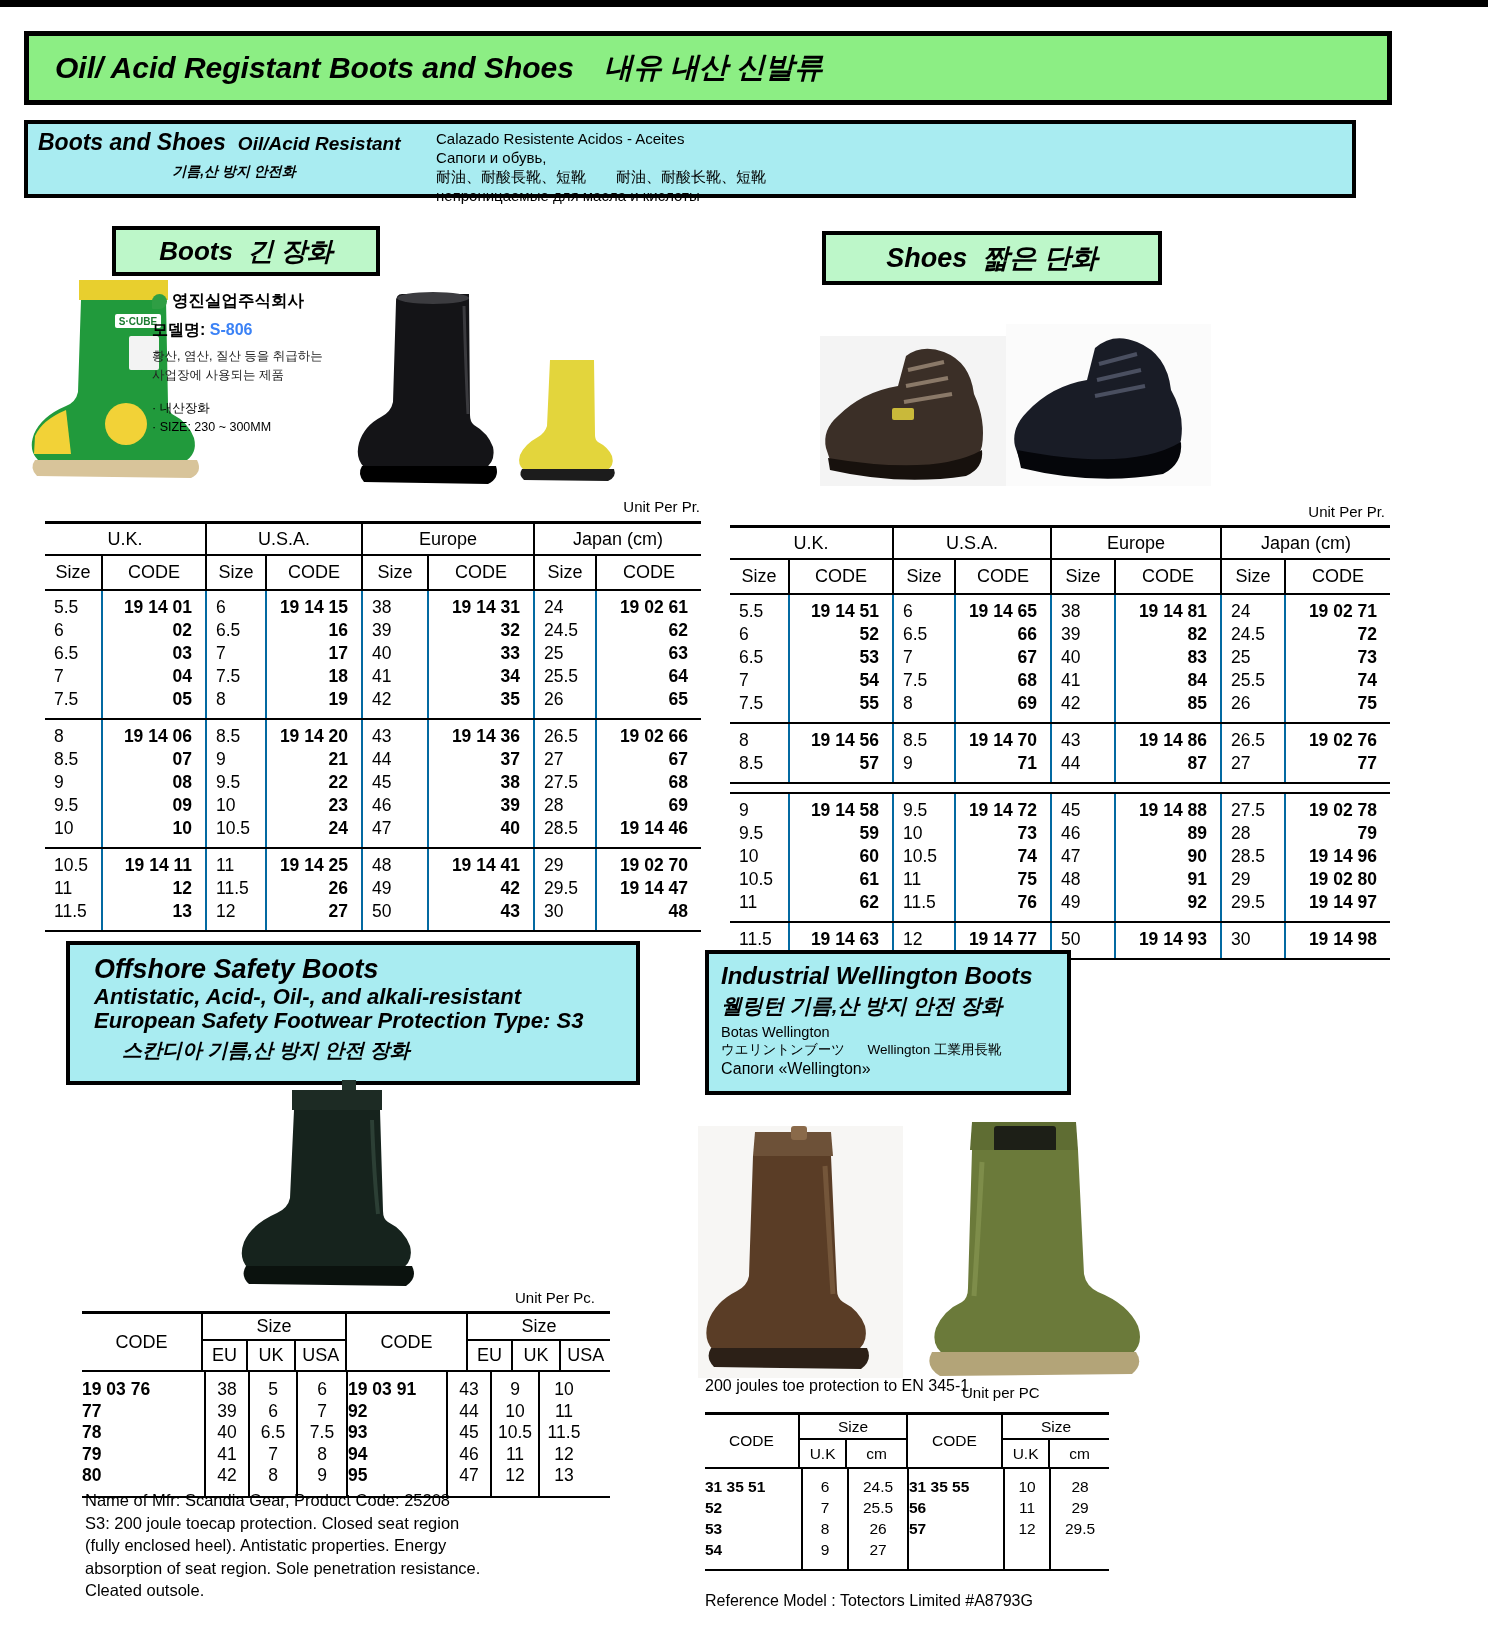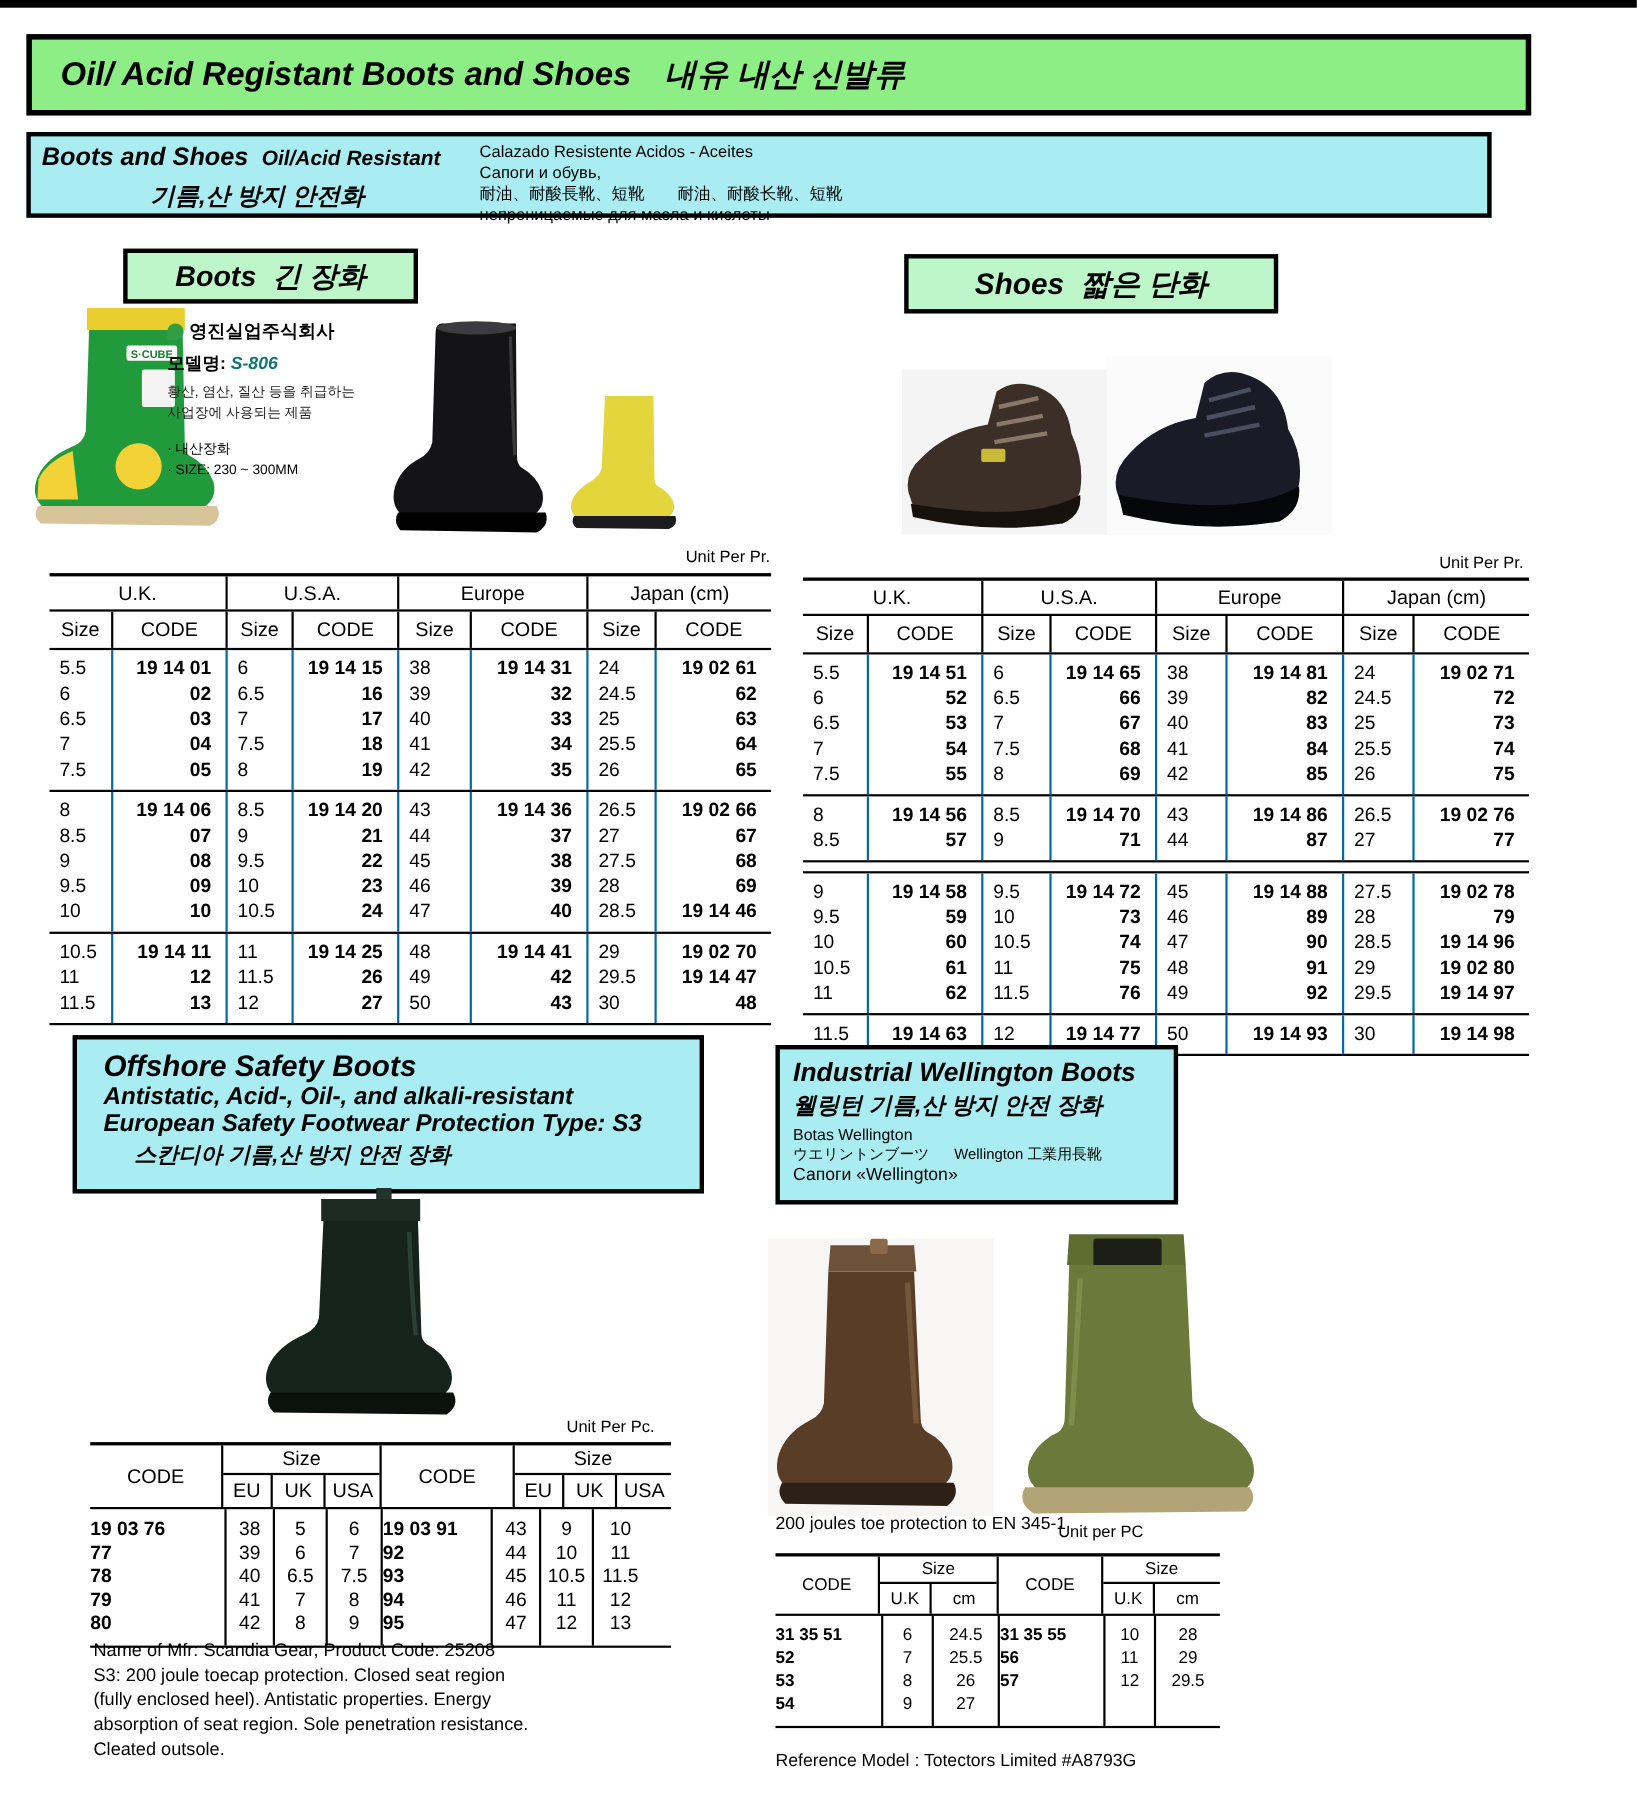--- a/index.html
+++ b/index.html
@@ -10,34 +10,34 @@
   
   #top-strip{left:0;top:0;width:1488px;height:7px;background:#000;}
   #banner{left:24px;top:31px;width:1332px;height:64px;border:5px solid #000;background:#8cee84;display:flex;align-items:center;padding-left:26px;}
   #banner .t-en{font-size:30px;}
   #banner .t-ko{font-size:29px;margin-left:30px;}
   #sub-banner{left:24px;top:120px;width:1332px;height:78px;border:4px solid #000;background:#a9ecf1;display:flex;padding:5px 0 0 10px;box-sizing:border-box;}
   .sb-left{width:392px;flex:none;}
   .sb-line1{display:flex;align-items:baseline;}
   .sb-title{font-size:23px;}
   .sb-sub{font-size:19px;margin-left:12px;}
-  .sb-ko{font-size:22px;text-align:center;margin-top:7px;font-weight:bold;font-style:italic;}
+  .sb-ko{font-size:14px;text-align:center;margin-top:7px;font-weight:bold;font-style:italic;}
   .sb-right{flex:1;font-size:15px;line-height:19px;padding-left:6px;}
 
   
   .sec-head{border:4px solid #000;background:#bdf7c9;text-align:center;white-space:pre;}
   #boots-header{left:112px;top:226px;width:260px;height:42px;font-size:26px;line-height:42px;}
   #shoes-header{left:822px;top:231px;width:332px;height:46px;font-size:27px;line-height:46px;}
 
   
   #scube-text{left:152px;top:290px;width:210px;z-index:3;}
   .brand-line{font-weight:bold;font-size:16.5px;display:flex;align-items:center;}
   .logo-dot{width:15px;height:15px;background:#2f9e44;border-radius:50% 50% 50% 6%;display:inline-block;margin-right:5px;flex:none;}
   .model-line{margin-top:8px;font-size:16px;font-weight:bold;}
-  .model-blue{color:#0f766e;font-style:italic;}
+  .model-blue{color:#3b82f6;}
   .desc-line{font-size:12.5px;line-height:19px;color:#222;}
   .desc-wrap{margin-top:6px;}
   .bullets{margin-top:14px;}
   .bullet-line{font-size:12.5px;line-height:19px;}
 
   
   .unit{font-size:15px;text-align:right;}
   #boots-unit{left:540px;top:498px;width:160px;}
   #shoes-unit{left:1220px;top:503px;width:165px;}
   #offshore-unit{left:450px;top:1289px;width:145px;}

